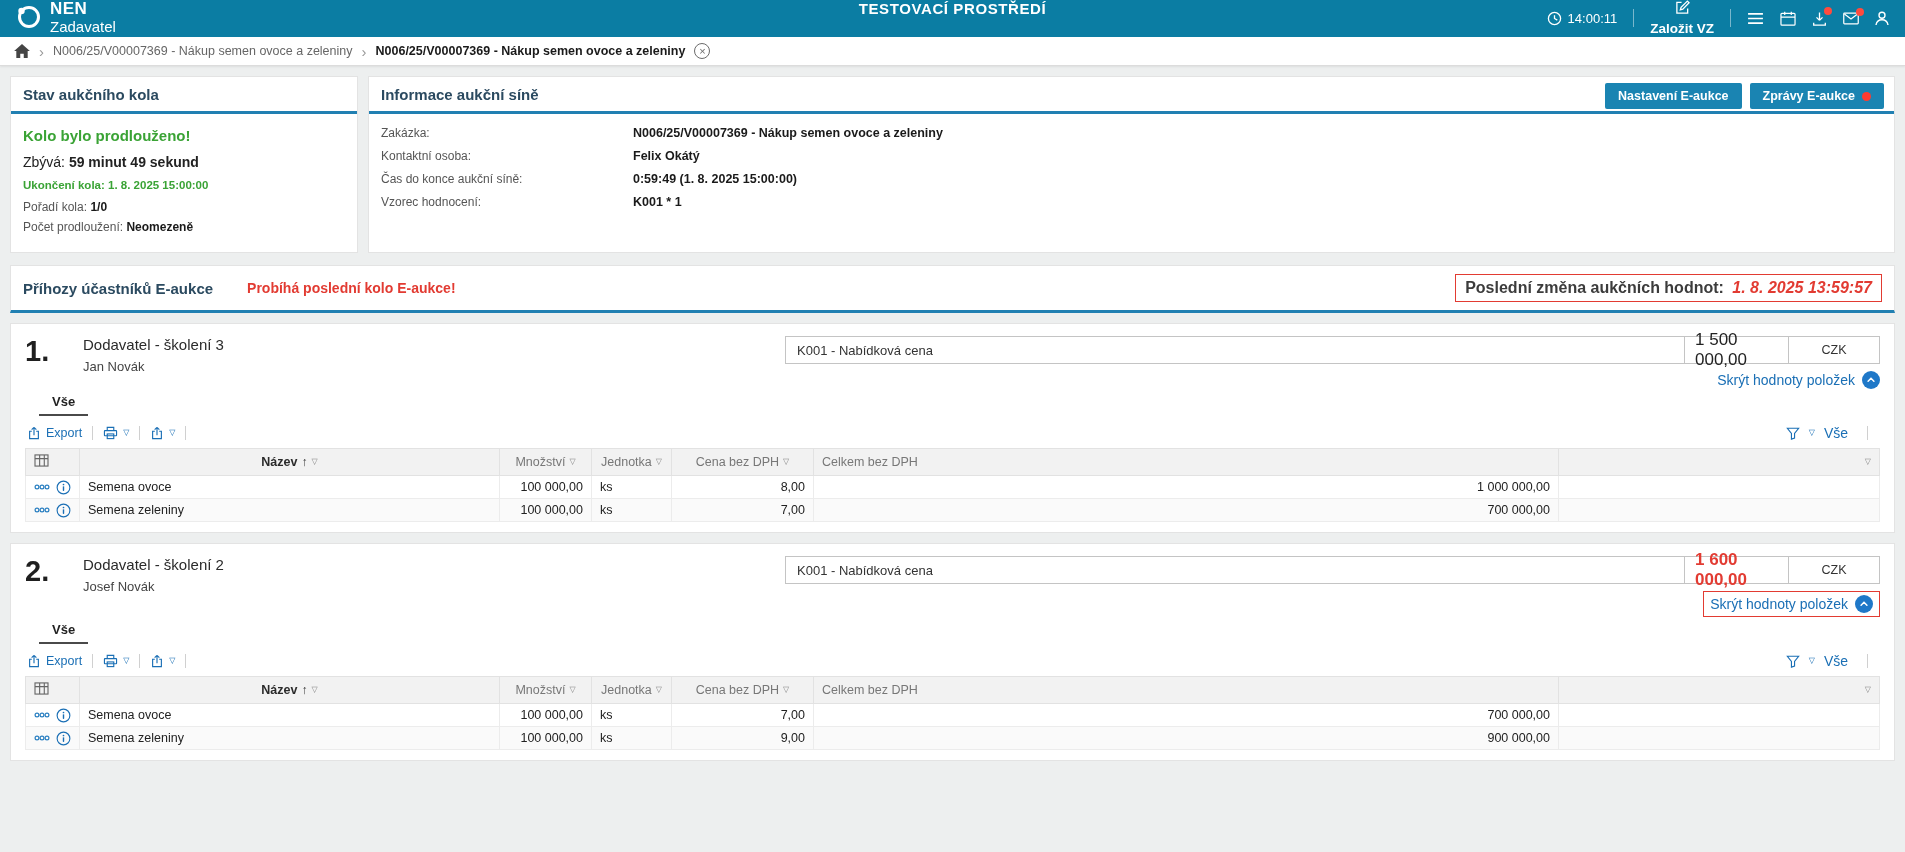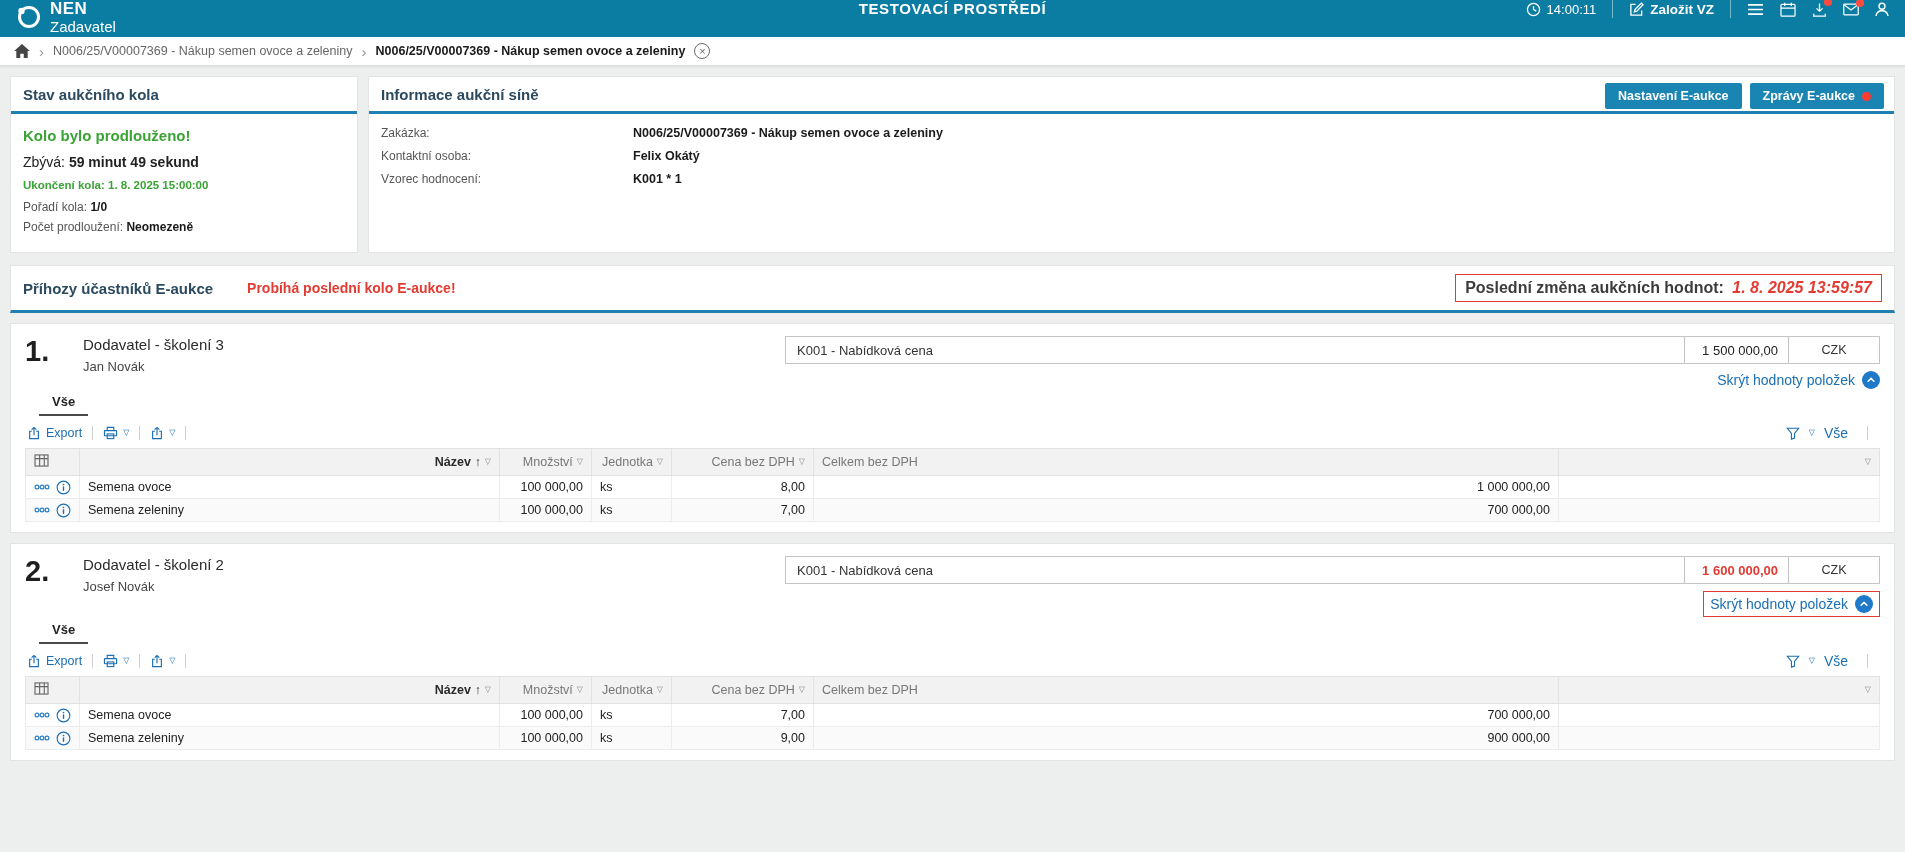--- a/index.html
+++ b/index.html
@@ -19,21 +19,21 @@
   .brand { display: flex; align-items: center; gap: 8px; cursor: pointer; }
   .brand-text { display: flex; flex-direction: column; line-height: 1; }
   .brand-name { font-size: 17px; font-weight: bold; letter-spacing: .5px; }
   .brand-sub { font-size: 15px; margin-top: 2px; }
   .env-title {
     position: absolute; left: 50%; transform: translateX(-50%);
     font-size: 15px; font-weight: bold; letter-spacing: .6px;
   }
   .topbar-right { margin-left: auto; display: flex; align-items: center; gap: 16px; }
   .tb-item { display: flex; align-items: center; gap: 6px; font-size: 13px; cursor: pointer; }
-  .tb-item.bold { font-weight: bold; font-size: 13.5px; }
+  .tb-item.bold { font-weight: bold; font-size: 13.5px; flex-direction: column; }
   .tb-divider { width: 1px; height: 18px; background: rgba(255,255,255,.45); }
   .icon-badge-wrap { position: relative; }
   .badge-dot {
     position: absolute; top: -4px; right: -5px;
     width: 8px; height: 8px; border-radius: 50%; background: #ff4b3e;
   }
 
   
   .breadcrumb {
     height: 29px; background: #fff; border-bottom: 1px solid #dcdcdc;
@@ -99,21 +99,21 @@
   
   .pcard { margin-top: 10px; padding: 12px 14px 10px; }
   .pcard-top { display: flex; }
   .rank { font-size: 29px; font-weight: bold; width: 58px; line-height: 1.1; color: #1f1f1f; }
   .pname { font-size: 15px; color: #2b2b2b; }
   .pperson { font-size: 13px; color: #444; margin-top: 6px; }
   .bid-block { margin-left: auto; width: 1095px; }
   .bid-row { display: flex; }
   .bid-cell { border: 1px solid #c4c4c4; height: 28px; display: flex; align-items: center; background: #fff; }
   .bid-label { flex: 1; padding: 0 11px; font-size: 13px; color: #333; }
-  .bid-value { width: 105px; justify-content: flex-end; padding: 0 10px; font-size: 13px; margin-left: -1px; color: #222; }
+  .bid-value { width: 105px; justify-content: flex-end; padding: 0 10px; font-size: 17px; margin-left: -1px; color: #222; }
   .bid-value.bid-red { color: #e23b32; font-weight: bold; }
   .bid-cur { width: 92px; justify-content: center; font-size: 12.5px; margin-left: -1px; color: #333; }
   .hide-row { display: flex; justify-content: flex-end; align-items: center; margin-top: 7px; }
   .hide-inner { display: flex; align-items: center; gap: 7px; cursor: pointer; }
   .hide-inner.red-outline { border: 1px solid #e23b32; padding: 3px 6px; }
   .hide-link { color: #1a6fb5; font-size: 14px; cursor: pointer; }
   .chev-circle {
     width: 18px; height: 18px; border-radius: 50%; background: #1f78c8;
     display: flex; align-items: center; justify-content: center; flex: none;
   }
@@ -129,21 +129,21 @@
   .th-caret { font-size: 8px; color: #8a8a8a; line-height: 1; cursor: pointer; }
   .ptool-right { margin-left: auto; display: flex; align-items: center; gap: 9px; }
 
   .ptable { width: 100%; border-collapse: collapse; margin-top: 7px; font-size: 12.5px; border: 1px solid #e2e2e2; }
   .ptable th {
     background: #f2f2f2; border: 1px solid #e2e2e2; height: 27px;
     font-weight: normal; color: #777; text-align: left; padding: 0 8px;
   }
   .ptable td { border: 1px solid #ececec; height: 23px; padding: 0 8px; color: #222; background: #fff; }
   .ptable tbody tr:nth-child(even) td { background: #fafafa; }
-  .th-flex { display: flex; align-items: center; justify-content: flex-end; gap: 4px; }
+  .th-flex { display: flex; align-items: center; justify-content: center; gap: 4px; }
   .th-name-label { color: #2b2b2b; font-weight: bold; }
   .sort { color: #333; font-weight: bold; font-size: 12px; margin-left: 4px; }
   .num { text-align: right; }
   .icon-cell { text-align: center; }
   .row-icons { display: flex; align-items: center; justify-content: center; gap: 6px; }
   .row-icons span { display: flex; cursor: pointer; }
 </style>
 </head>
 <body>
 
@@ -259,20 +259,24 @@
         </button>
       </div>
       <div class="info-body">
         <div class="info-row">
           <span class="lbl">Zakázka:</span>
           <span class="val">N006/25/V00007369 - Nákup semen ovoce a zeleniny</span>
         </div>
         <div class="info-row">
           <span class="lbl">Kontaktní osoba:</span>
           <span class="val">Felix Okátý</span>
+        </div>
+        <div class="info-row">
+          <span class="lbl">Čas do konce aukční síně:</span>
+          <span class="val">0:59:49 (1. 8. 2025 15:00:00)</span>
         </div>
         <div class="info-row">
           <span class="lbl">Vzorec hodnocení:</span>
           <span class="val">K001 * 1</span>
         </div>
       </div>
     </section>
   </div>
 
   <section class="bids-card">

